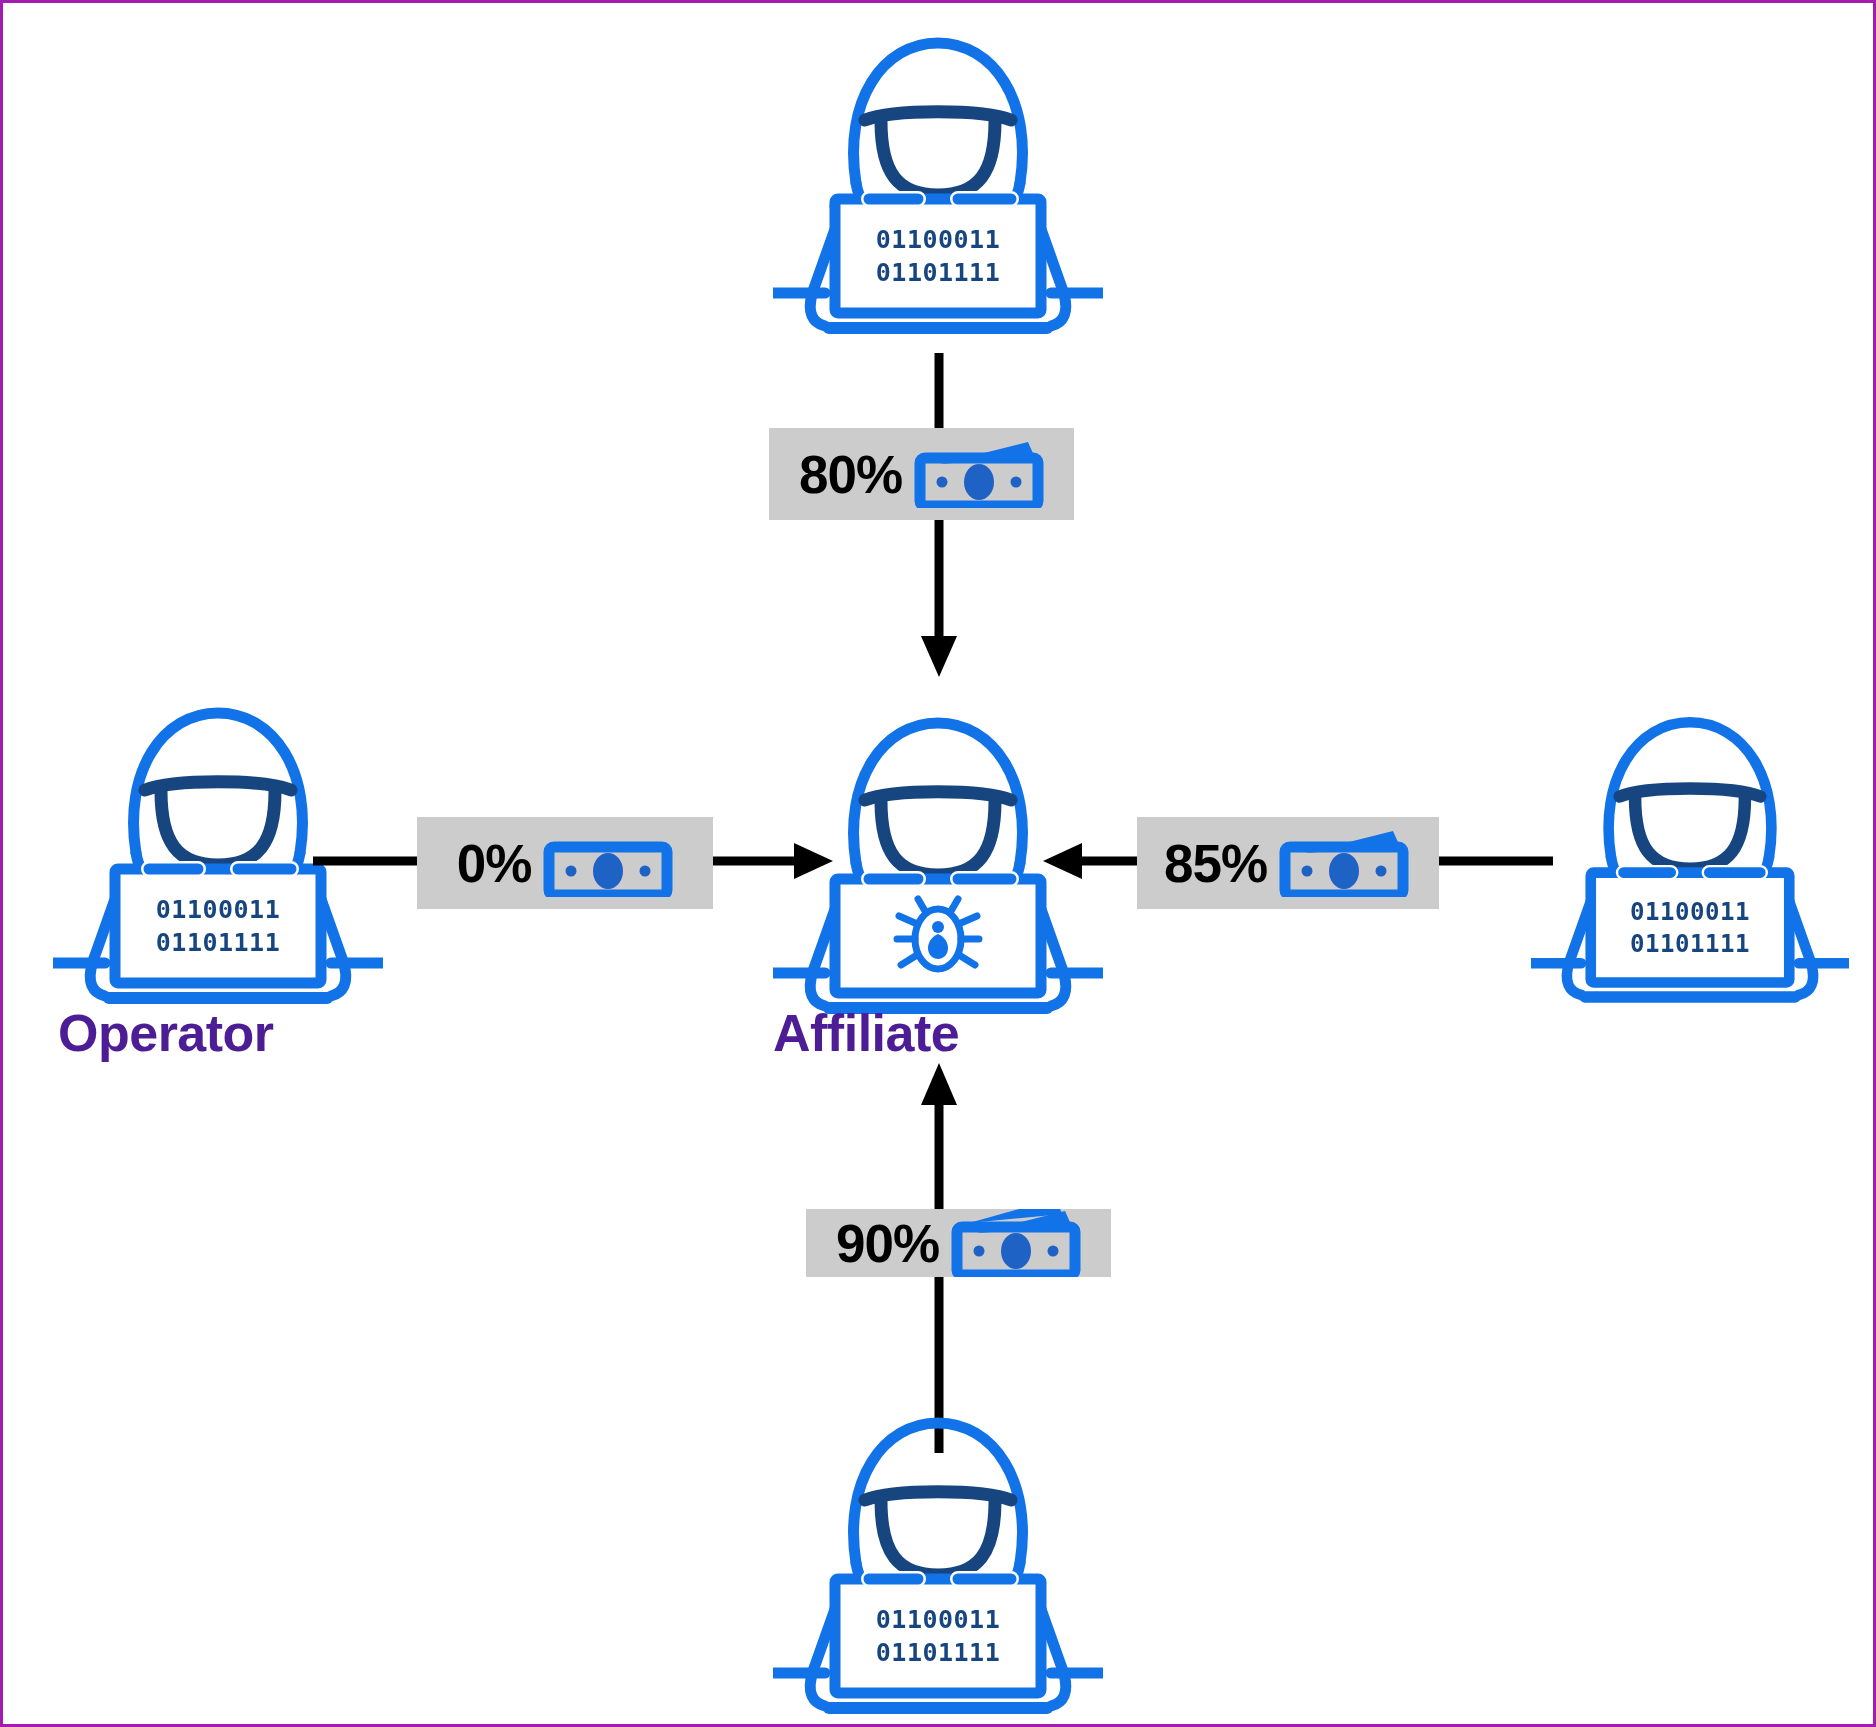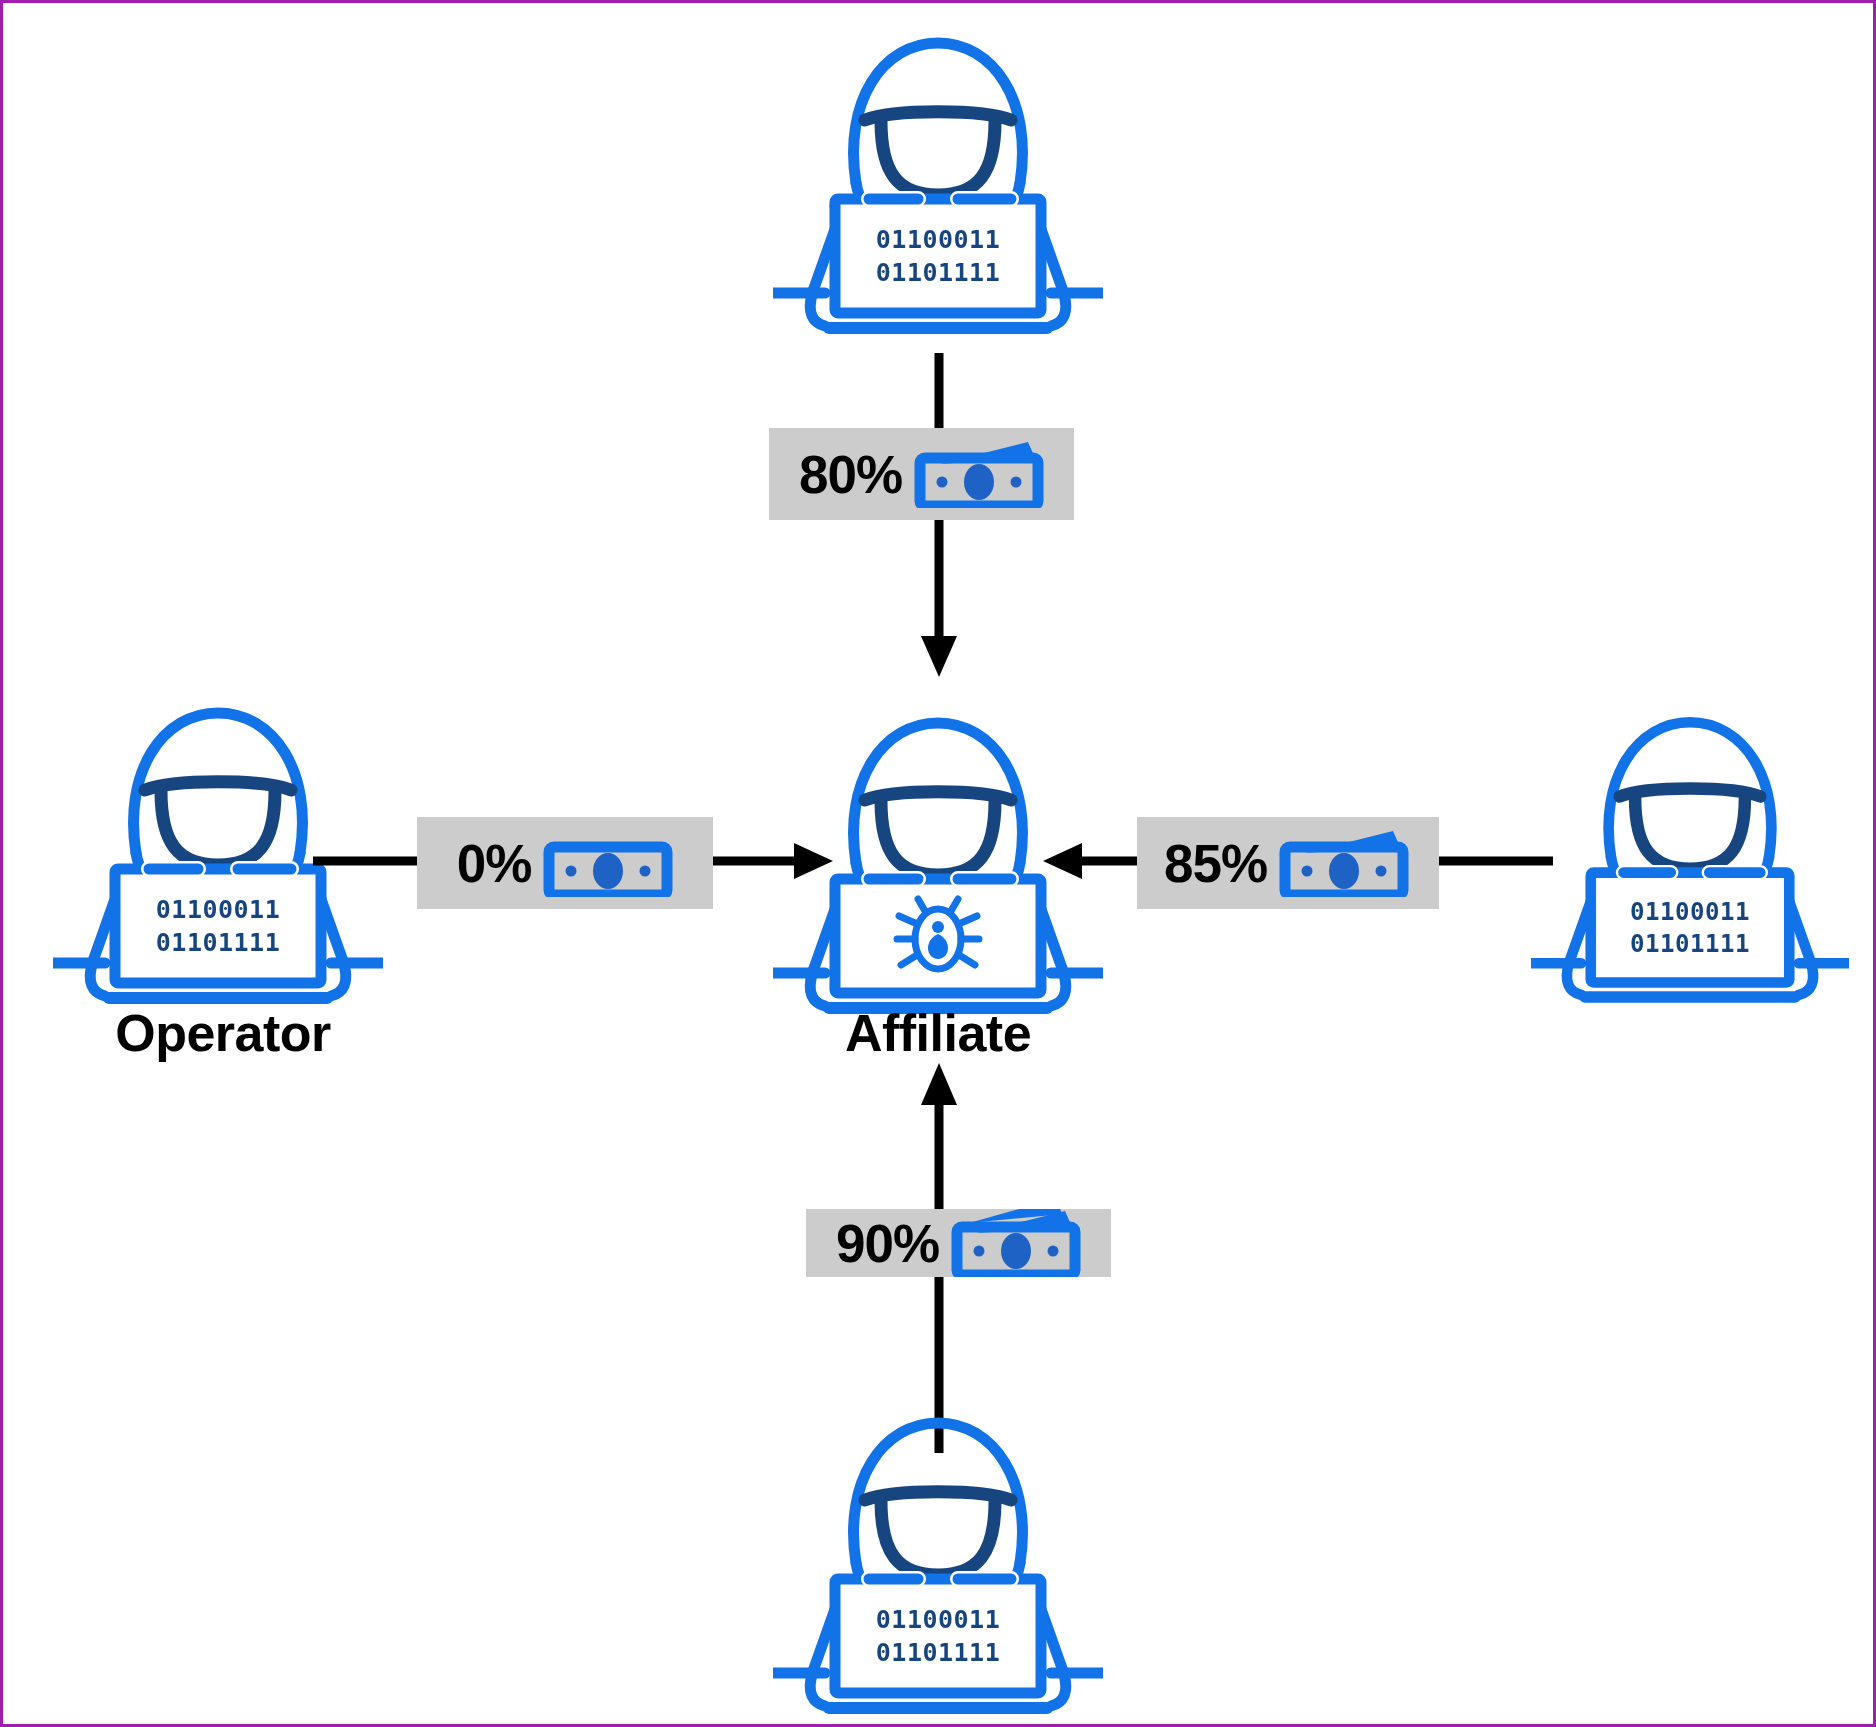--- a/index.html
+++ b/index.html
@@ -31,24 +31,23 @@
     fill: #17457F;
     font-weight: 700;
     letter-spacing: 0.02em;
   }
 
   
   .node-label {
     position: absolute;
     font-family: "Liberation Sans", sans-serif;
     font-weight: bold;
-    color: #000000;
+    color: #4c1d95;
     font-size: 52px;
     white-space: nowrap;
-    text-align: center;
     letter-spacing: -0.5px;
   }
 
   
   .arrow { position: absolute; }
   .arrow svg { display: block; width: 100%; height: 100%; }
 
   
   .badge {
     position: absolute;

